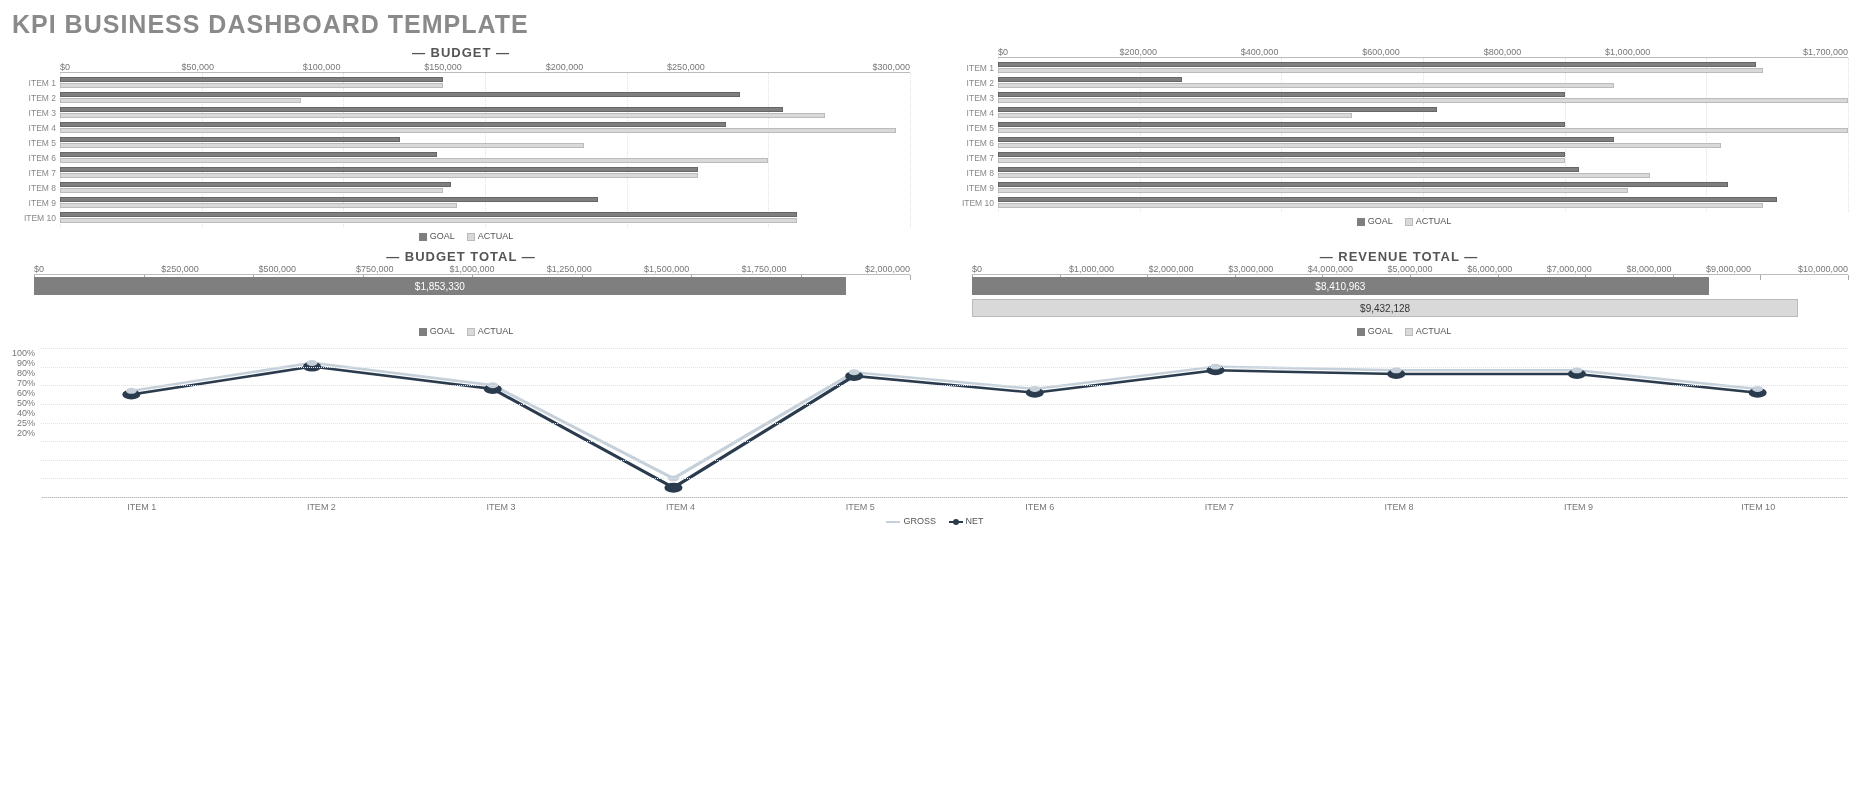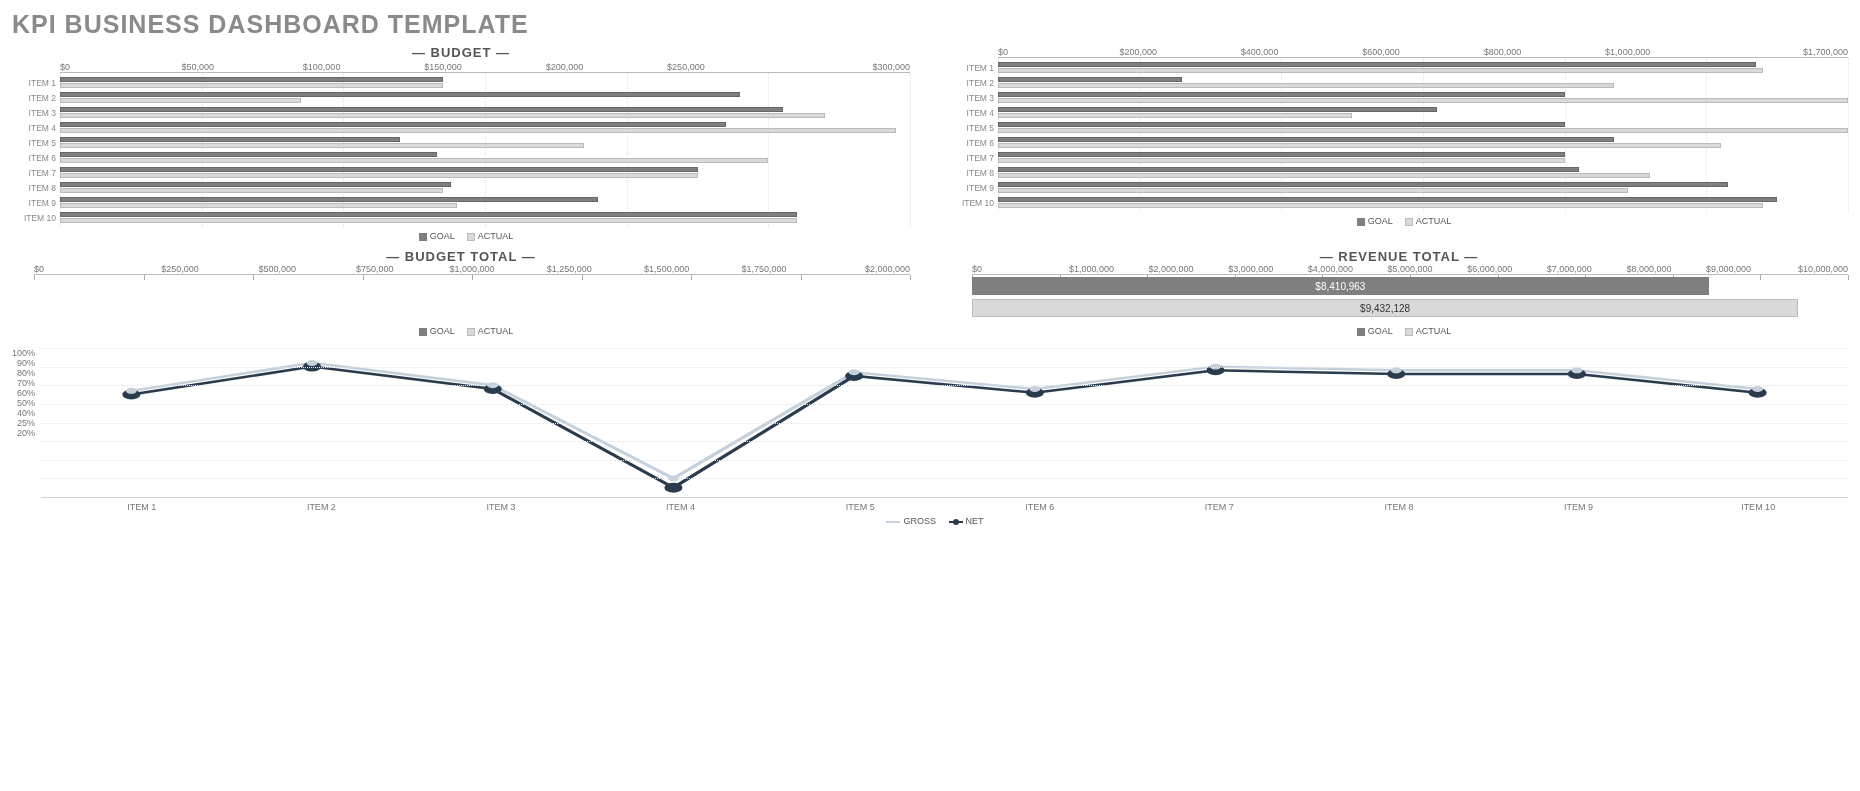--- a/index.html
+++ b/index.html
@@ -340,20 +340,23 @@
       <div class="ticks" id="bt-tl">
           <span style="left: 0%;"></span>
           <span style="left: 12.5%;"></span>
           <span style="left: 25%;"></span>
           <span style="left: 37.5%;"></span>
           <span style="left: 50%;"></span>
           <span style="left: 62.5%;"></span>
           <span style="left: 75%;"></span>
           <span style="left: 87.5%;"></span>
           <span style="left: 100%;"></span>
+        </div>
+      <div class="total-bar goal" id="bt-goal" style="width: 92.6665%;">
+          <span>$1,853,330</span>
         </div>
     </div>
     <div class="legend">
       <span class="sw dark"></span><span>GOAL</span>
       <span class="sw light"></span><span>ACTUAL</span>
     </div>
   </div>
 
   <div class="col">
     <div class="chart-title">REVENUE TOTAL</div>

